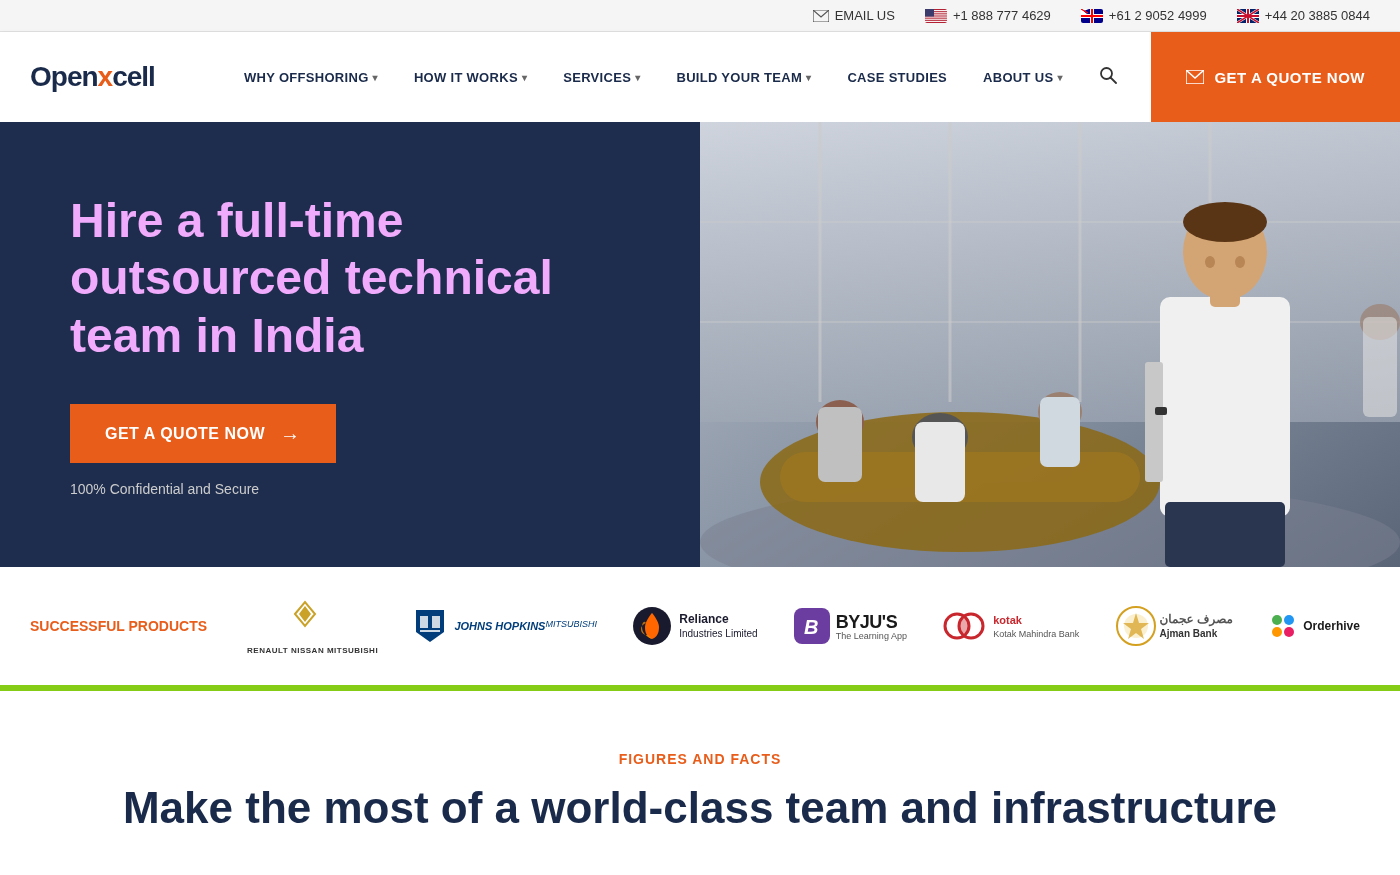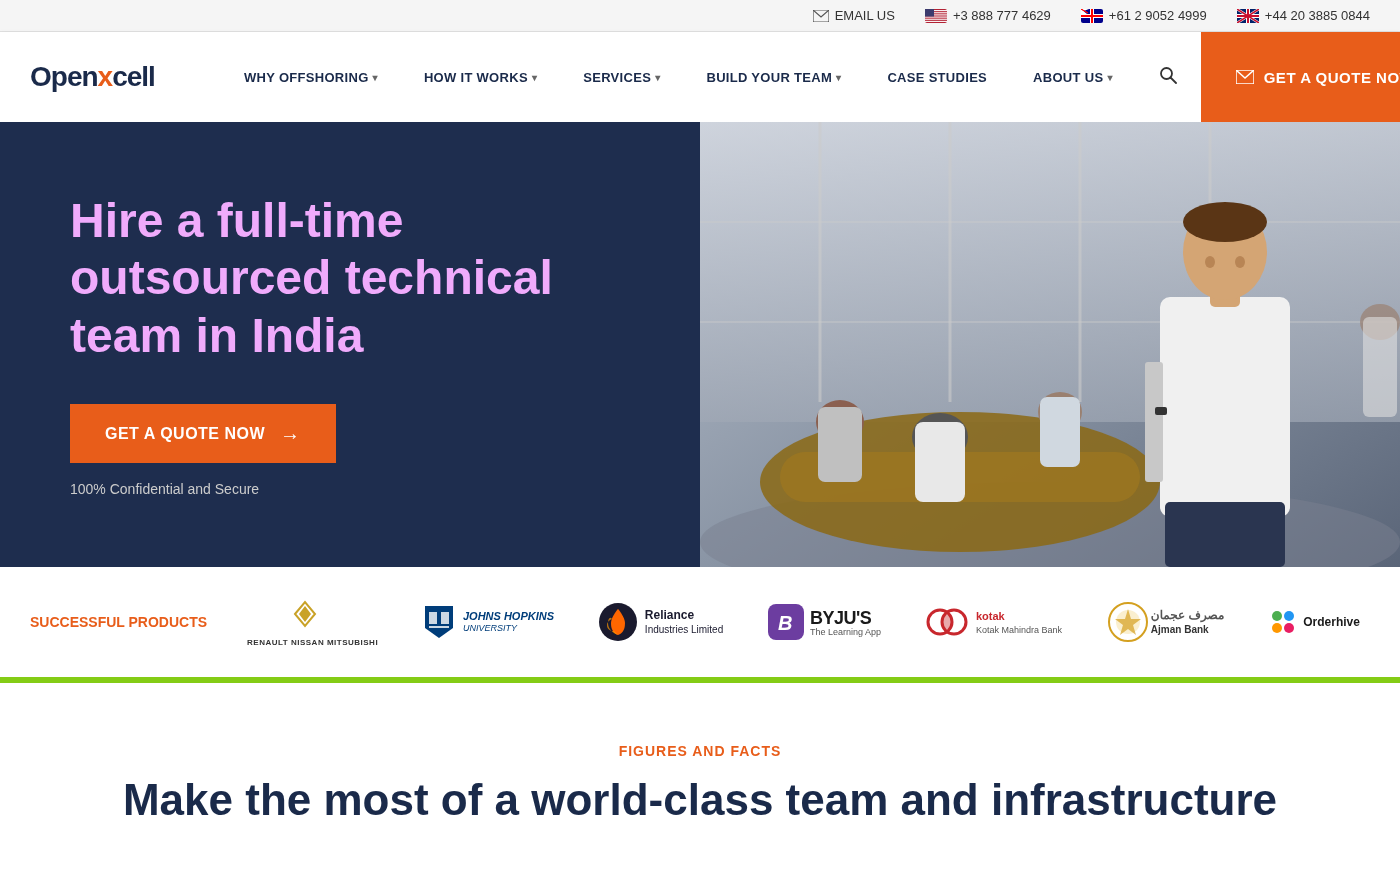--- a/index.html
+++ b/index.html
@@ -44,21 +44,21 @@
       font-size: 28px;
       font-weight: 700;
       color: #1a2a4a;
       letter-spacing: -1px;
     }
     .logo-text span { color: #e85d1a; }
     .nav {
       display: flex;
       align-items: center;
       flex: 1;
-      gap: 18px;
+      gap: 8px;
       padding: 0 10px;
     }
     .nav-item {
       display: flex;
       align-items: center;
       gap: 4px;
       padding: 0 14px;
       font-size: 13px;
       font-weight: 600;
       color: #1a2a4a;
@@ -169,39 +169,39 @@
       align-items: center;
       justify-content: center;
       padding: 0 10px;
     }
 
     
     .rnm-logo {
       display: flex;
       flex-direction: column;
       align-items: center;
-      gap: 6px;
+      gap: 14px;
     }
     .rnm-text {
       font-size: 8px;
       color: #333;
       text-align: center;
       font-weight: 600;
       letter-spacing: 0.5px;
     }
 
     
     .jhu-logo {
       display: flex;
       align-items: center;
       gap: 8px;
     }
     .jhu-text {
       display: flex;
-      flex-direction: column;
+      flex-direction: row;
       font-size: 11px;
       color: #003d7a;
       font-weight: 700;
       font-style: italic;
       line-height: 1.3;
     }
 
     
     .reliance-logo {
       display: flex;
@@ -318,21 +318,21 @@
     <svg width="22" height="14" viewBox="0 0 22 14">
       <rect width="22" height="14" rx="2" fill="#B22234"></rect>
       <rect y="1.08" width="22" height="1.08" fill="white"></rect>
       <rect y="3.23" width="22" height="1.08" fill="white"></rect>
       <rect y="5.38" width="22" height="1.08" fill="white"></rect>
       <rect y="7.54" width="22" height="1.08" fill="white"></rect>
       <rect y="9.69" width="22" height="1.08" fill="white"></rect>
       <rect y="11.85" width="22" height="1.08" fill="white"></rect>
       <rect width="9" height="7.54" fill="#3C3B6E"></rect>
     </svg>
-    <span>+3 888 777 4629</span>
+    <span>+1 888 777 4629</span>
   </div>
   <div class="top-bar-item">
     <svg width="22" height="14" viewBox="0 0 22 14">
       <rect width="22" height="14" rx="2" fill="#00008B"></rect>
       <rect x="0" y="5" width="22" height="4" fill="#fff"></rect>
       <rect x="9" y="0" width="4" height="14" fill="#fff"></rect>
       <rect x="0" y="6" width="22" height="2" fill="#FF0000"></rect>
       <rect x="10" y="0" width="2" height="14" fill="#FF0000"></rect>
       <polygon points="0,0 6,5 0,5" fill="#fff"></polygon>
       <polygon points="8,0 0,0 0,3" fill="#fff"></polygon>
@@ -492,21 +492,21 @@
     <div class="client-logo">
       <div class="jhu-logo">
         <svg width="32" height="36" viewBox="0 0 32 36">
           <path d="M2,2 L30,2 L30,24 L16,34 L2,24 Z" fill="#003d7a"></path>
           <rect x="6" y="8" width="8" height="12" fill="#fff" opacity="0.8"></rect>
           <rect x="18" y="8" width="8" height="12" fill="#fff" opacity="0.8"></rect>
           <rect x="6" y="22" width="20" height="2" fill="#fff" opacity="0.8"></rect>
         </svg>
         <div class="jhu-text">
           <span style="font-style:italic; font-weight:900;">JOHNS HOPKINS</span>
-          <span style="font-style:italic; font-weight:400; font-size:9px;">UNIVERSITY</span>
+          <span style="font-style:italic; font-weight:400; font-size:9px;">MITSUBISHI</span>
         </div>
       </div>
     </div>
 
     <div class="client-logo">
       <div class="reliance-logo">
         <svg width="38" height="38" viewBox="0 0 38 38">
           <circle cx="19" cy="19" r="19" fill="#1a1a2e"></circle>
           <path d="M19,6 C19,6 12,14 12,20 C12,26 14,30 19,32 C24,30 26,26 26,20 C26,14 19,6 19,6 Z" fill="#ff6600"></path>
           <path d="M13,16 C13,16 8,18 8,22 C8,26 11,28 15,28 L19,32 C14,30 9,26 9,20 C9,16 11,13 13,16 Z" fill="#ff9900" opacity="0.7"></path>

